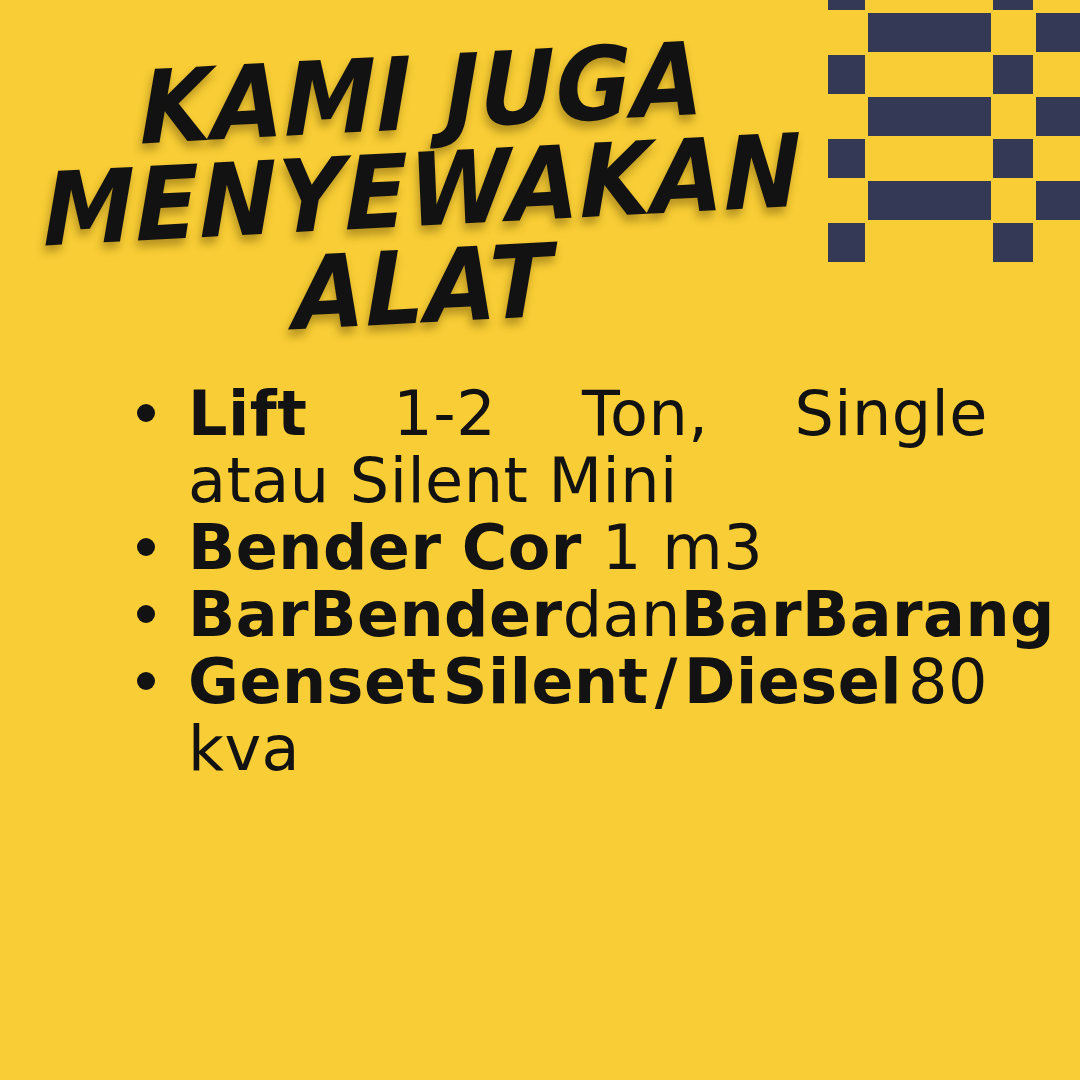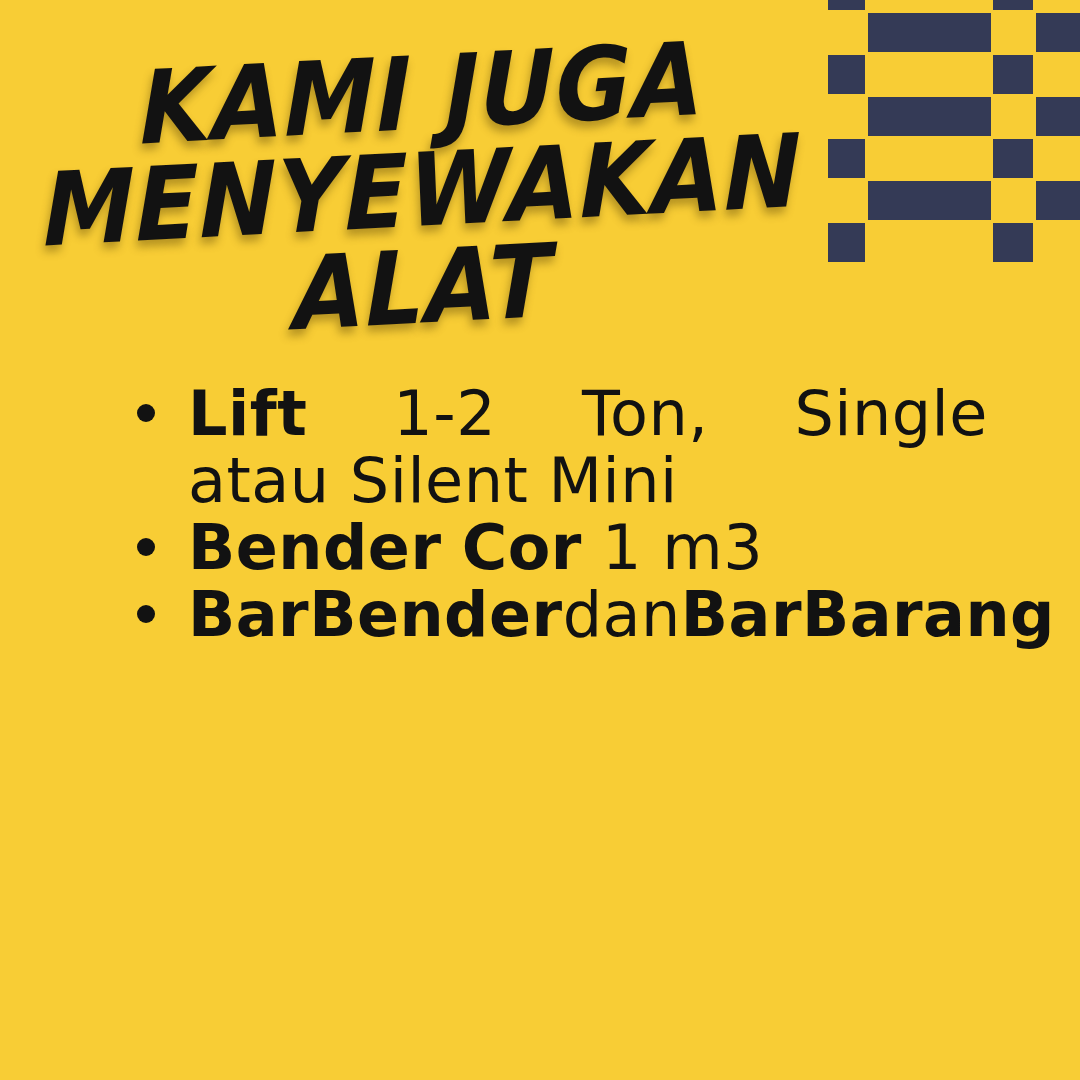--- a/index.html
+++ b/index.html
@@ -104,14 +104,27 @@
         <div class="content">
           <div class="line justify">
             <span class="word bold">Bar</span>
             <span class="word bold">Bender</span>
             <span class="word">dan</span>
             <span class="word bold">Bar</span>
             <span class="word bold">Barang</span>
           </div>
         </div>
       </div>
+      <div class="item">
+        <span class="dot"></span>
+        <div class="content">
+          <div class="line justify">
+            <span class="word bold">Genset</span>
+            <span class="word bold">Silent</span>
+            <span class="word bold">/</span>
+            <span class="word bold">Diesel</span>
+            <span class="word">80</span>
+          </div>
+          <div class="line"><span class="word">kva</span></div>
+        </div>
+      </div>
     </div>
 </div>
 
 </body></html>

